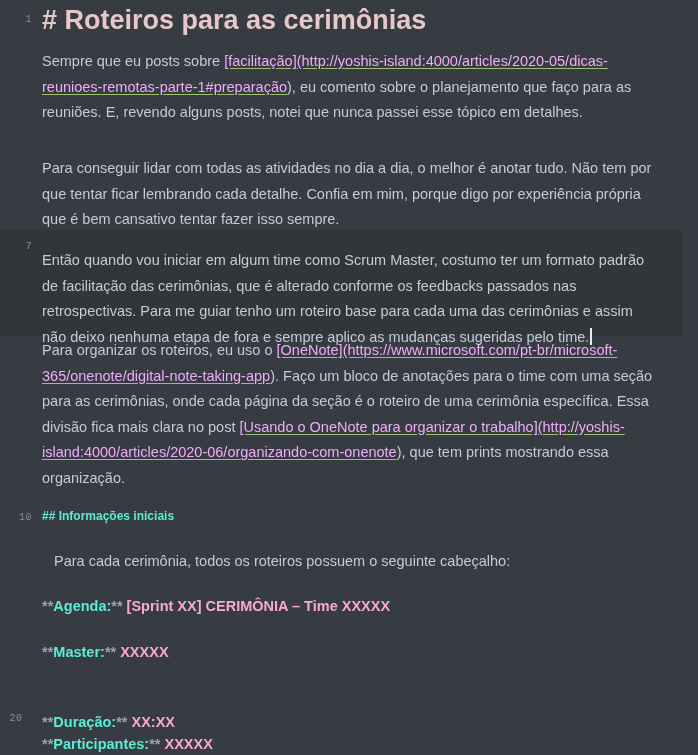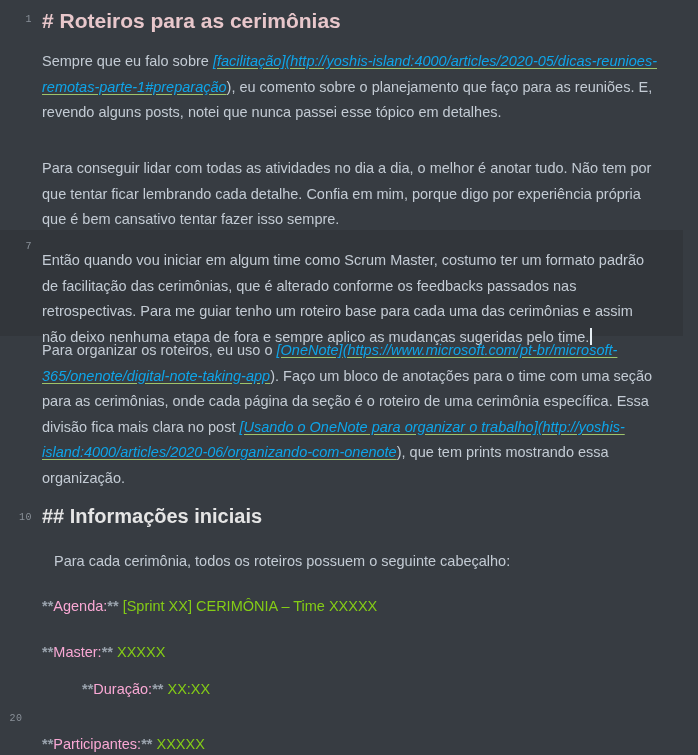--- a/index.html
+++ b/index.html
@@ -57,53 +57,52 @@
     position: absolute;
     left: 42px;
     top: 0;
     width: 620px;
     z-index: 2;
   }
 
   .blk { position: absolute; left: 0; width: 616px; }
 
   .md-h1 {
-    font-size: 21px;
+    font-size: 27px;
     line-height: 33px;
     font-weight: bold;
     color: #e8c7cb;
     white-space: nowrap;
   }
   .md-h2 {
-    font-size: 20px;
+    font-size: 12px;
     line-height: 26px;
     font-weight: bold;
-    color: #e5e5e5;
+    color: #5eead4;
     white-space: nowrap;
   }
 
   .para {
     font-size: 14.5px;
     line-height: 25.5px;
     color: #c3cbd4;
     text-align: left;
     word-spacing: 0px;
   }
 
   a.md-link, .md-link {
-    color: #0ea5e9;
+    color: #f0abfc;
     text-decoration: underline;
     text-decoration-color: #9ec36b;
     text-underline-offset: 2px;
-    font-style: italic;
   }
 
-  .bold-txt { font-weight: normal; color: #f9a8d4; }
+  .bold-txt { font-weight: bold; color: #5eead4; }
   .aster { font-weight: bold; color: #9aa3ad; }
-  .plain-dim { color: #84cc16; }
+  .plain-dim { color: #f9a8d4; font-weight: bold; }
 
   
   .caret {
     display: inline-block;
     width: 1.5px;
     height: 17px;
     background: #e6edf3;
     vertical-align: -3px;
     margin-left: 1px;
   }
@@ -120,21 +119,21 @@
     <div class="lnum" style="top:241px;">7</div>
     <div class="lnum" style="top:512px;">10</div>
     <div class="lnum" style="top:713px;text-align:center;">20</div>
   </div>
 
   <div id="content">
 
     <div class="blk md-h1" style="top:4px;"># Roteiros para as cerimônias</div>
 
     <div class="blk para" style="top:49px;">
-      <span>Sempre que eu falo sobre </span><span class="md-link">[facilitação]</span><span class="md-link">(http://yoshis-island:4000/articles/2020-05/dicas-reunioes-remotas-parte-1#preparação</span><span>), eu comento sobre o planejamento que faço para as reuniões. E, revendo alguns posts, notei que nunca passei esse tópico em detalhes.</span>
+      <span>Sempre que eu posts sobre </span><span class="md-link">[facilitação]</span><span class="md-link">(http://yoshis-island:4000/articles/2020-05/dicas-reunioes-remotas-parte-1#preparação</span><span>), eu comento sobre o planejamento que faço para as reuniões. E, revendo alguns posts, notei que nunca passei esse tópico em detalhes.</span>
     </div>
 
     <div class="blk para" style="top:156px;">Para conseguir lidar com todas as atividades no dia a dia, o melhor é anotar tudo. Não tem por que tentar ficar lembrando cada detalhe. Confia em mim, porque digo por experiência própria que é bem cansativo tentar fazer isso sempre.</div>
 
     <div class="blk para" style="top:248px;">
       <span>Então quando vou iniciar em algum time como Scrum Master, costumo ter um formato padrão de facilitação das cerimônias, que é alterado conforme os feedbacks passados nas retrospectivas. Para me guiar tenho um roteiro base para cada uma das cerimônias e assim não deixo nenhuma etapa de fora e sempre aplico as mudanças sugeridas pelo time.</span><span class="caret"></span>
     </div>
 
     <div class="blk para" style="top:338px;">
       <span>Para organizar os roteiros, eu uso o </span><span class="md-link">[OneNote]</span><span class="md-link">(https://www.microsoft.com/pt-br/microsoft-365/onenote/digital-note-taking-app</span><span>). Faço um bloco de anotações para o time com uma seção para as cerimônias, onde cada página da seção é o roteiro de uma cerimônia específica. Essa divisão fica mais clara no post </span><span class="md-link">[Usando o OneNote para organizar o trabalho]</span><span class="md-link">(http://yoshis-island:4000/articles/2020-06/organizando-com-onenote</span><span>), que tem prints mostrando essa organização.</span>
@@ -145,21 +144,21 @@
     <div class="blk para" style="top:549px;margin-left:12px;">Para cada cerimônia, todos os roteiros possuem o seguinte cabeçalho:</div>
 
     <div class="blk para" style="top:594px;">
       <span class="aster">**</span><span class="bold-txt">Agenda:</span><span class="aster">**</span><span class="plain-dim"> [Sprint XX] CERIMÔNIA – Time XXXXX</span>
     </div>
 
     <div class="blk para" style="top:640px;">
       <span class="aster">**</span><span class="bold-txt">Master:</span><span class="aster">**</span><span class="plain-dim"> XXXXX</span>
     </div>
 
-    <div class="blk para" style="top:677px;margin-left:40px;">
+    <div class="blk para" style="top:710px;">
       <span class="aster">**</span><span class="bold-txt">Duração:</span><span class="aster">**</span><span class="plain-dim"> XX:XX</span>
     </div>
 
     <div class="blk para" style="top:732px;">
       <span class="aster">**</span><span class="bold-txt">Participantes:</span><span class="aster">**</span><span class="plain-dim"> XXXXX</span>
     </div>
 
   </div>
 </div>
 

